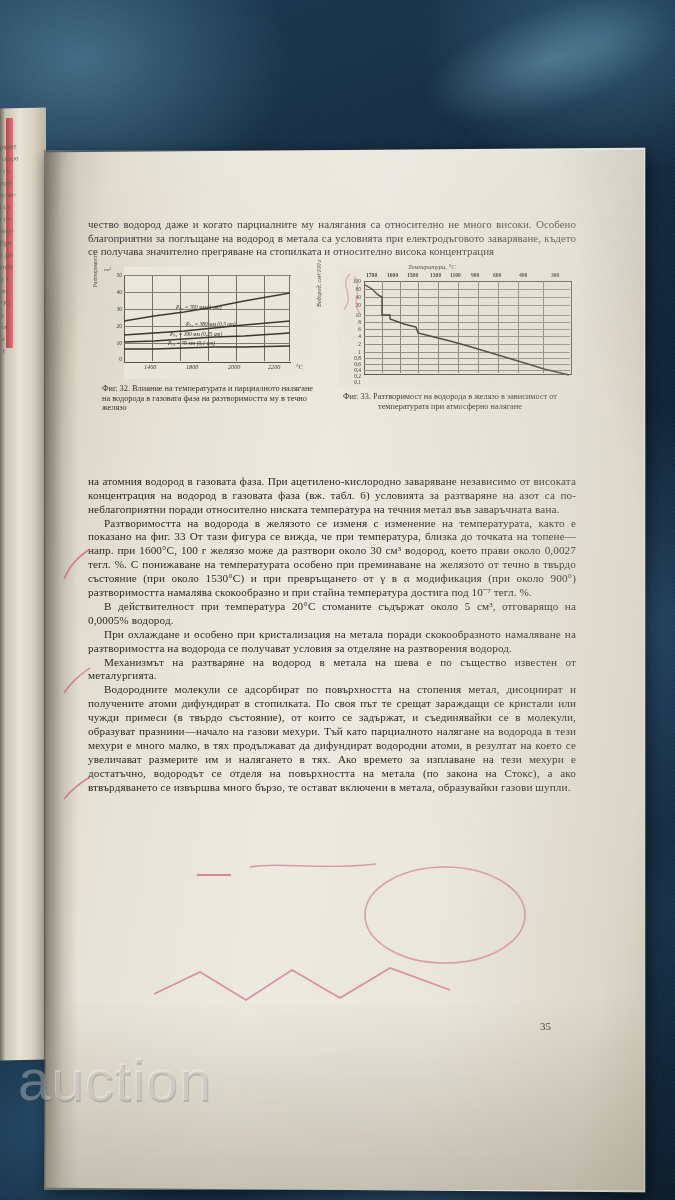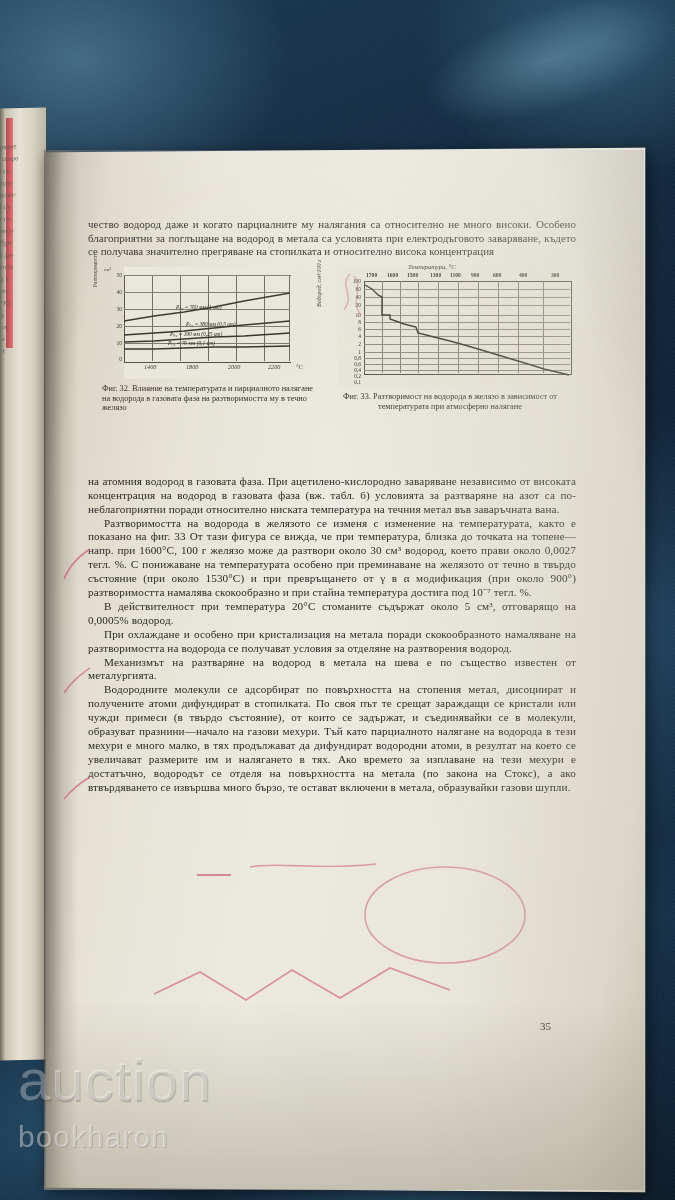--- a/index.html
+++ b/index.html
@@ -314,15 +314,14 @@
     <svg width="330" height="60">
         <path d="M4,34 L50,12 L96,40 L142,10 L190,38 L240,8 L300,30" stroke="#d2607f" stroke-width="1.8" fill="none" opacity=".65"></path>
       </svg>
   </div>
 
   <div class="page-sheen"></div>
   <div class="page-bottom-fade"></div>
 
   <div class="wm">
     <div class="w2">auction</div>
-    <div class="w3">bookharon</div>
   </div>
 </div>
 
 </body></html>

